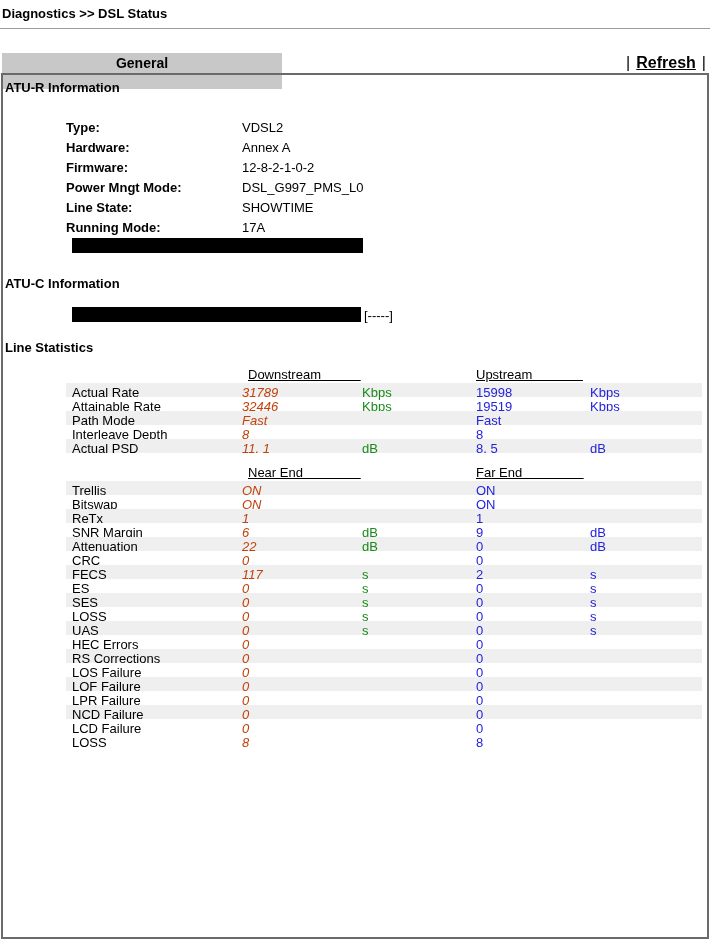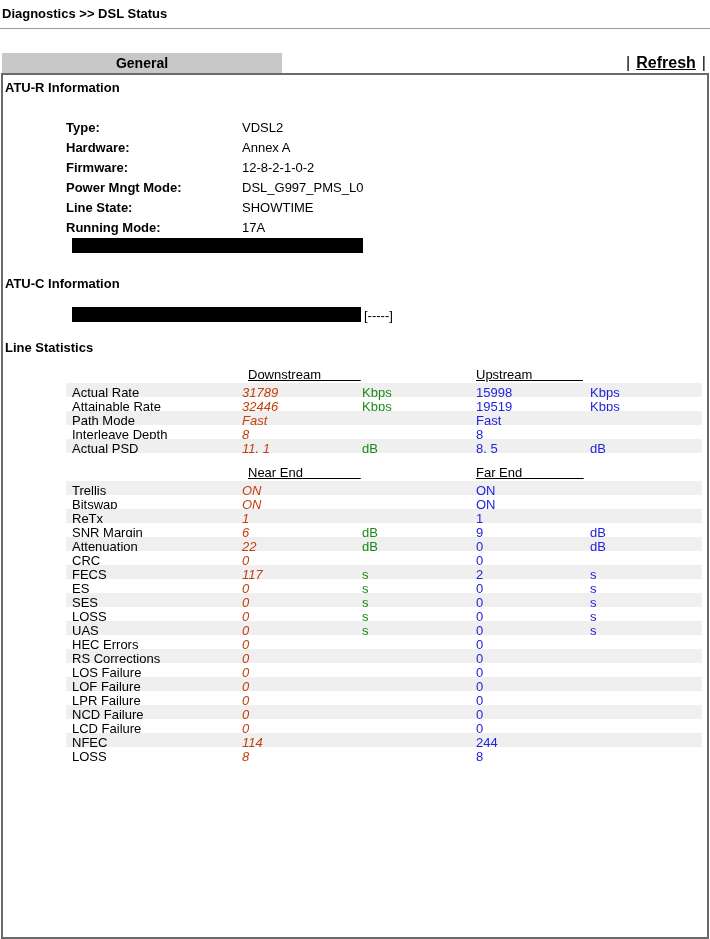--- a/index.html
+++ b/index.html
@@ -1,20 +1,20 @@
 <!DOCTYPE html>
 <html><head>
 <meta charset="utf-8">
 <style>
   html, body { margin:0; padding:0; background:#ffffff; }
   body { width:710px; height:939px; position:relative; overflow:hidden;
          font-family:"Liberation Sans", sans-serif; font-size:13px; color:#000; }
   .breadcrumb { position:absolute; left:2px; top:6px; font-weight:bold; font-size:13px; }
   .title-rule { position:absolute; left:0; top:28px; width:710px; height:1px; background:#9a9a9a; }
-  .tab-general { position:absolute; left:2px; top:53px; width:280px; height:20px; background:#c8c8c8;
+  .tab-general { position:absolute; left:2px; top:53px; width:280px; height:36px; background:#c8c8c8;
                  text-align:center; font-weight:bold; font-size:14px; line-height:20px; }
   .refresh-wrap { position:absolute; right:4px; top:54px; font-size:16px; line-height:18px; }
   .refresh-wrap .sep { padding:0 6px; }
   .refresh-link { font-weight:bold; color:#000; text-decoration:underline; cursor:pointer; }
   .panel { position:absolute; left:1px; top:73px; width:704px; height:862px;
            border:2px solid #6a6a6a; border-top-width:2px; }
   .section-title { position:absolute; left:5px; font-weight:bold; font-size:13px; }
   .kv { position:absolute; left:66px; font-size:13px; }
   .kv .k { position:absolute; left:0; width:170px; white-space:nowrap;font-weight:bold; }
   .kv .v { position:absolute; left:176px; white-space:nowrap; }
@@ -249,27 +249,20 @@
         <span class="c-v2">0</span>
         <span class="c-u2"></span>
       </div>
       <div class="row">
         <span class="c-label">LCD Failure</span>
         <span class="c-v1">0</span>
         <span class="c-u1"></span>
         <span class="c-v2">0</span>
         <span class="c-u2"></span>
       </div>
-      <div class="row shade">
-        <span class="c-label">NFEC</span>
-        <span class="c-v1">114</span>
-        <span class="c-u1"></span>
-        <span class="c-v2">244</span>
-        <span class="c-u2"></span>
-      </div>
       <div class="row">
         <span class="c-label">LOSS</span>
         <span class="c-v1">8</span>
         <span class="c-u1"></span>
         <span class="c-v2">8</span>
         <span class="c-u2"></span>
       </div>
     </div>
 </div>
 

